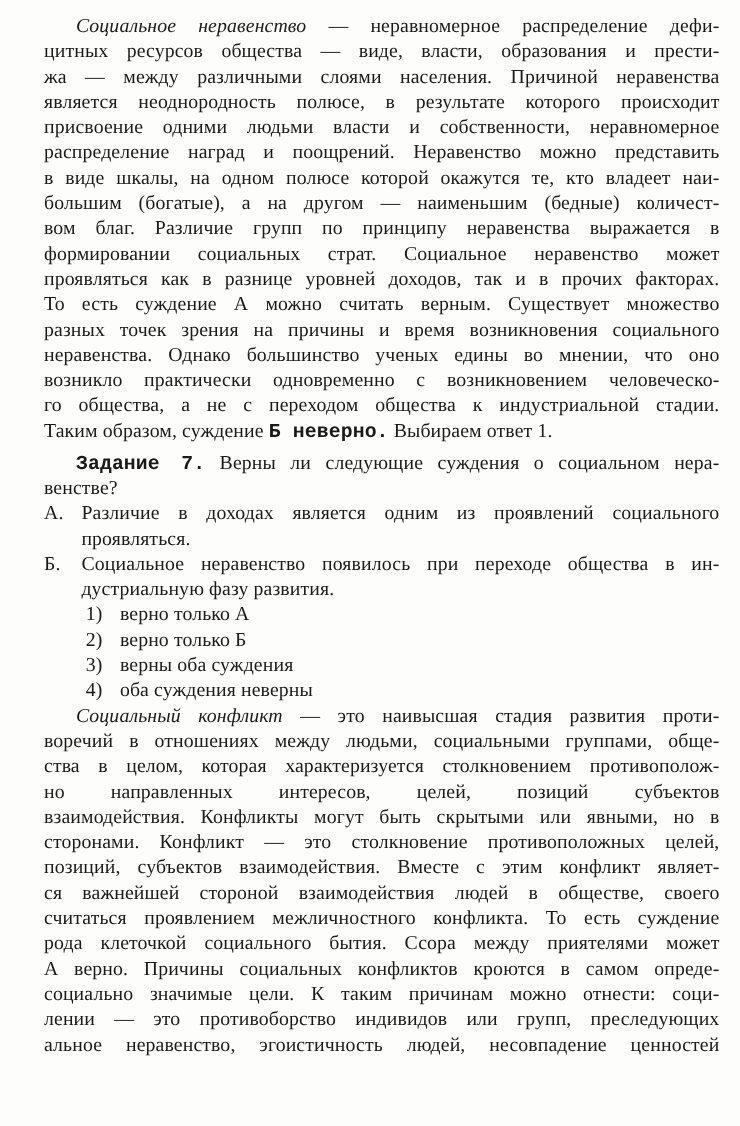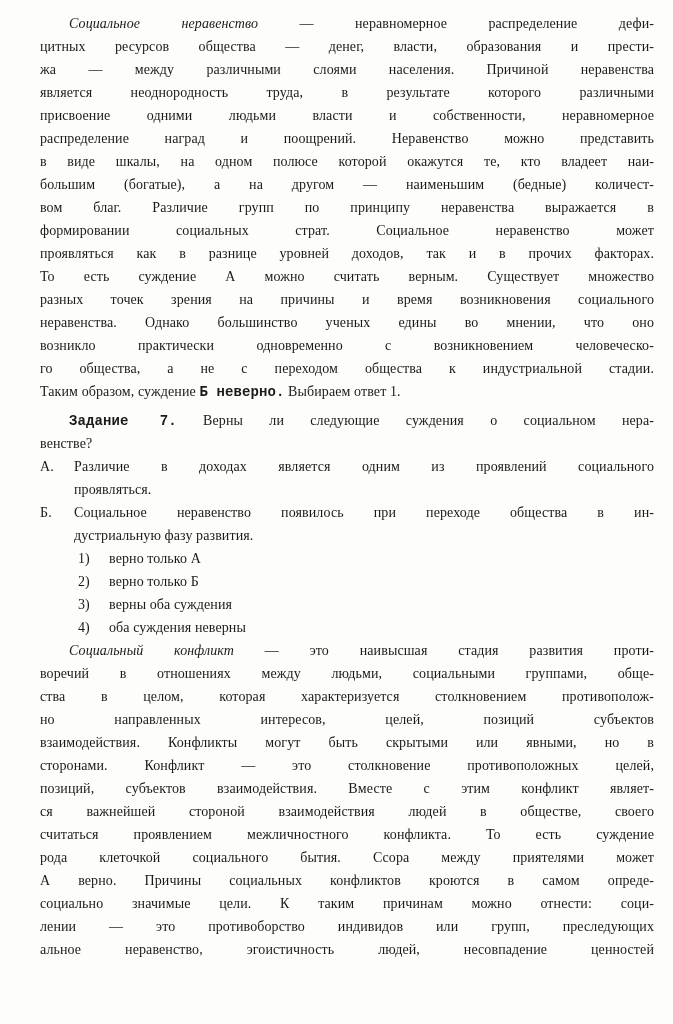--- a/index.html
+++ b/index.html
@@ -18,21 +18,21 @@
   }
   .text-block {
     position: absolute;
     left: 40px;
     top: 12px;
     width: 614px;
   }
   .block { margin: 0; }
   .block.gap-before { margin-top: 6px; }
   .line {
-    font-size: 14px;
+    font-size: 18px;
     line-height: 23px;
     height: 23px;
     white-space: nowrap;
     text-align: justify;
     text-align-last: justify;
     letter-spacing: 0.1px;
   }
   .line.nojust { text-align-last: left; }
   .line.ind { padding-left: 29px; }
   .line.hang-cont { padding-left: 34px; }
@@ -51,23 +51,23 @@
     line-height: 23px;
   }
 </style>
 </head>
 <body>
 
 <div class="page">
   <div class="text-block" id="text-block">
       <div class="block">
         <div class="line ind"><span class="italic">Социальное неравенство</span><span> — неравномерное распределение дефи-</span></div>
-        <div class="line"><span>цитных ресурсов общества — денег, власти, образования и прести-</span></div>
+        <div class="line"><span>цитных ресурсов общества — виде, власти, образования и прести-</span></div>
         <div class="line"><span>жа — между различными слоями населения. Причиной неравенства</span></div>
-        <div class="line"><span>является неоднородность труда, в результате которого различными</span></div>
+        <div class="line"><span>является неоднородность полюсе, в результате которого происходит</span></div>
         <div class="line"><span>присвоение одними людьми власти и собственности, неравномерное</span></div>
         <div class="line"><span>распределение наград и поощрений. Неравенство можно представить</span></div>
         <div class="line"><span>в виде шкалы, на одном полюсе которой окажутся те, кто владеет наи-</span></div>
         <div class="line"><span>большим (богатые), а на другом — наименьшим (бедные) количест-</span></div>
         <div class="line"><span>вом благ. Различие групп по принципу неравенства выражается в</span></div>
         <div class="line"><span>формировании социальных страт. Социальное неравенство может</span></div>
         <div class="line"><span>проявляться как в разнице уровней доходов, так и в прочих факторах.</span></div>
         <div class="line"><span>То есть суждение А можно считать верным. Существует множество</span></div>
         <div class="line"><span>разных точек зрения на причины и время возникновения социального</span></div>
         <div class="line"><span>неравенства. Однако большинство ученых едины во мнении, что оно</span></div>

